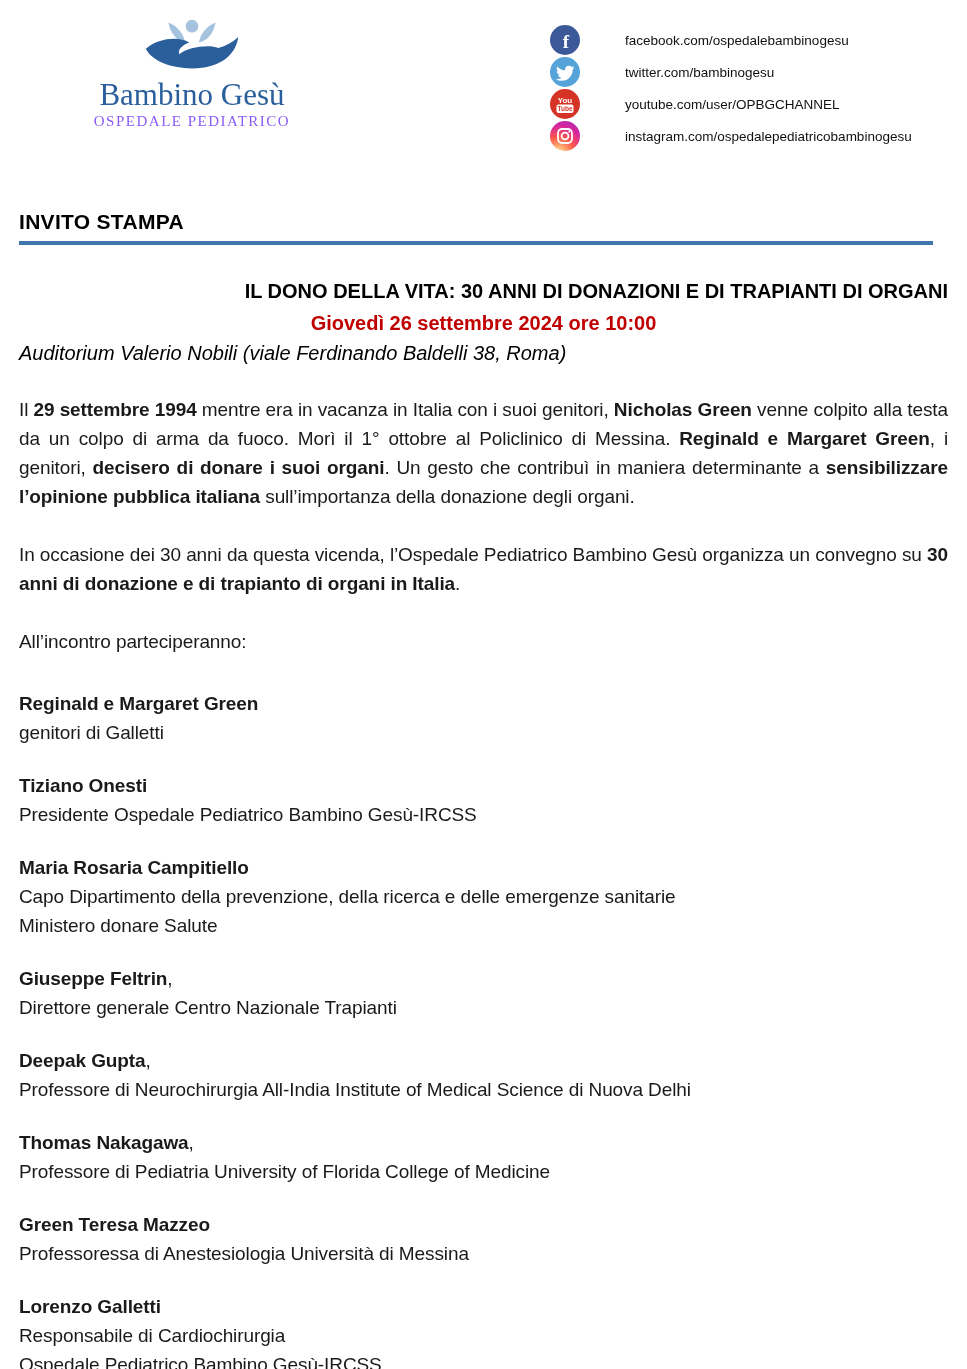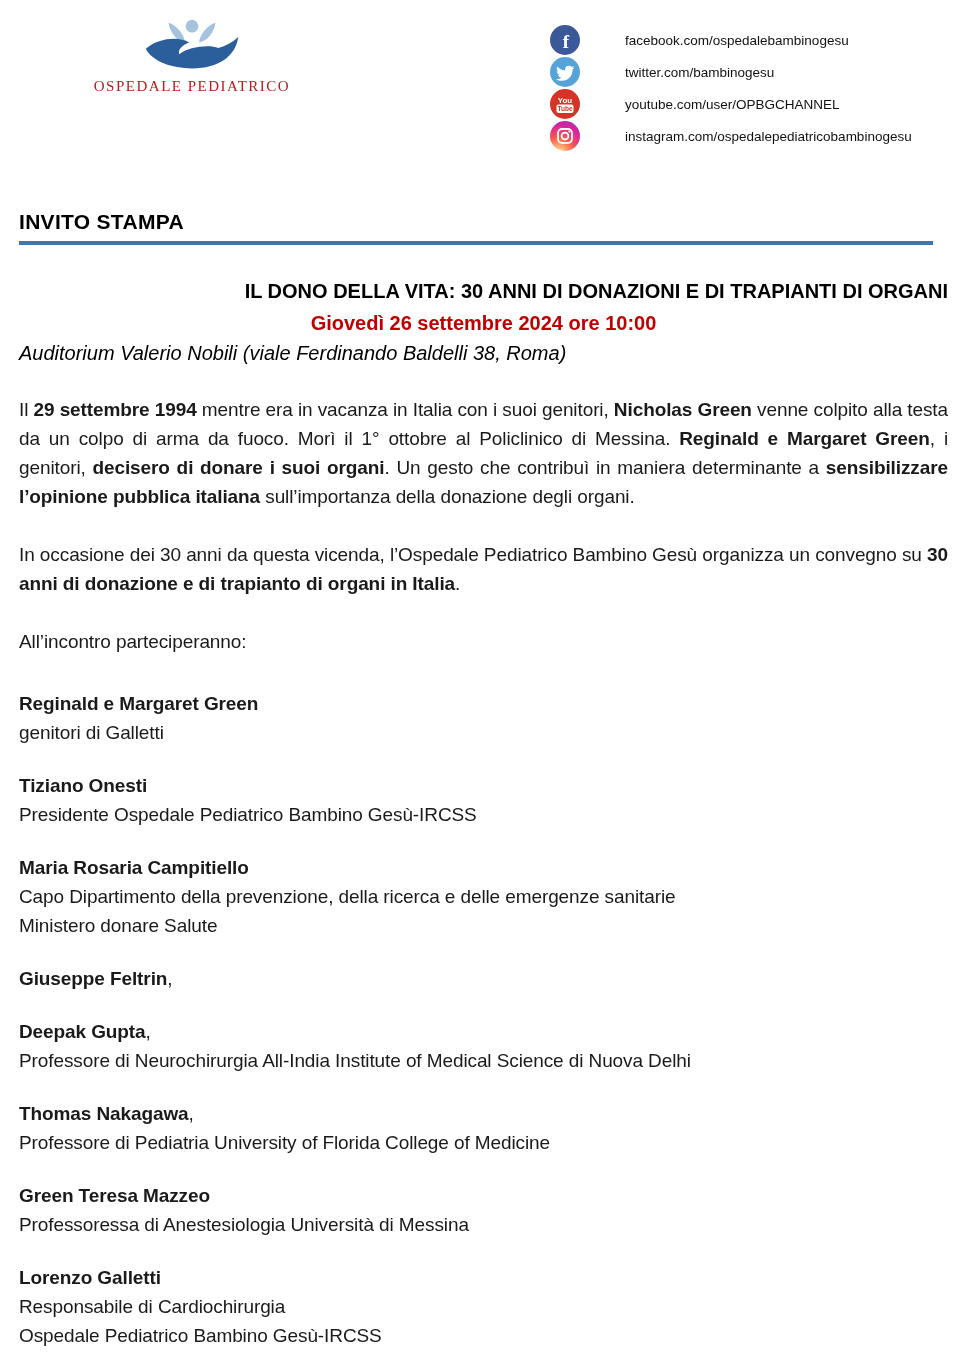--- a/index.html
+++ b/index.html
@@ -35,21 +35,21 @@
   .logo-title {
     font-family: "Liberation Serif", serif;
     font-size: 31px;
     line-height: 33px;
     color: #2b5f9c;
   }
   .logo-subtitle {
     font-family: "Liberation Serif", serif;
     font-size: 15px;
     letter-spacing: 1.5px;
-    color: #b91c1c;
+    color: #8b5cf6;
     margin-top: 2px;
   }
   .social-block {
     position: absolute;
     left: 531px;
     top: 24px;
   }
   .social-row {
     display: flex;
     align-items: center;
@@ -124,20 +124,21 @@
 
   <div class="header">
 
     <div class="logo-block">
       <svg class="logo-icon" width="100" height="58" viewBox="0 0 110 64">
         <circle cx="55" cy="9" r="7" fill="#a5c3de"></circle>
         <path d="M47,27 C38,25 31,17 29,5 C39,9 45,17 47,25 Z" fill="#a5c3de"></path>
         <path d="M63,27 C72,25 79,17 81,5 C71,9 65,17 63,25 Z" fill="#a5c3de"></path>
         <path d="M4,34 C18,22 40,20 52,27 C44,30 39,35 41,40 C50,32 74,29 84,33 C92,31 100,27 106,21 C104,38 90,52 66,55 C40,58 12,50 4,34 Z" fill="#2b5f9c"></path>
       </svg>
+      <div class="logo-title">Bambino Gesù</div>
       <div class="logo-subtitle">OSPEDALE PEDIATRICO</div>
     </div>
 
     <div class="social-block">
 
       <div class="social-row">
         <svg class="social-icon" viewBox="0 0 30 30">
           <circle cx="15" cy="15" r="15" fill="#3b5998"></circle>
           <text x="16" y="23" font-family="Liberation Serif, serif" font-size="19" font-weight="bold" fill="#ffffff" text-anchor="middle">f</text>
         </svg>
@@ -209,20 +210,21 @@
         </div>
 
   <div class="participant-block">
     <div><span class="participant-name">Maria Rosaria Campitiello</span><span class="name-suffix"></span></div>
   <div class="role-line">Capo Dipartimento della prevenzione, della ricerca e delle emergenze sanitarie</div>
           <div class="role-line">Ministero donare Salute</div>
         </div>
 
   <div class="participant-block">
     <div><span class="participant-name">Giuseppe Feltrin</span><span class="name-suffix">,</span></div>
+  <div class="role-line">Direttore generale Centro Nazionale Trapianti</div>
         </div>
 
   <div class="participant-block">
     <div><span class="participant-name">Deepak Gupta</span><span class="name-suffix">,</span></div>
   <div class="role-line">Professore di Neurochirurgia All-India Institute of Medical Science di Nuova Delhi</div>
         </div>
 
   <div class="participant-block">
     <div><span class="participant-name">Thomas Nakagawa</span><span class="name-suffix">,</span></div>
   <div class="role-line">Professore di Pediatria University of Florida College of Medicine</div>

